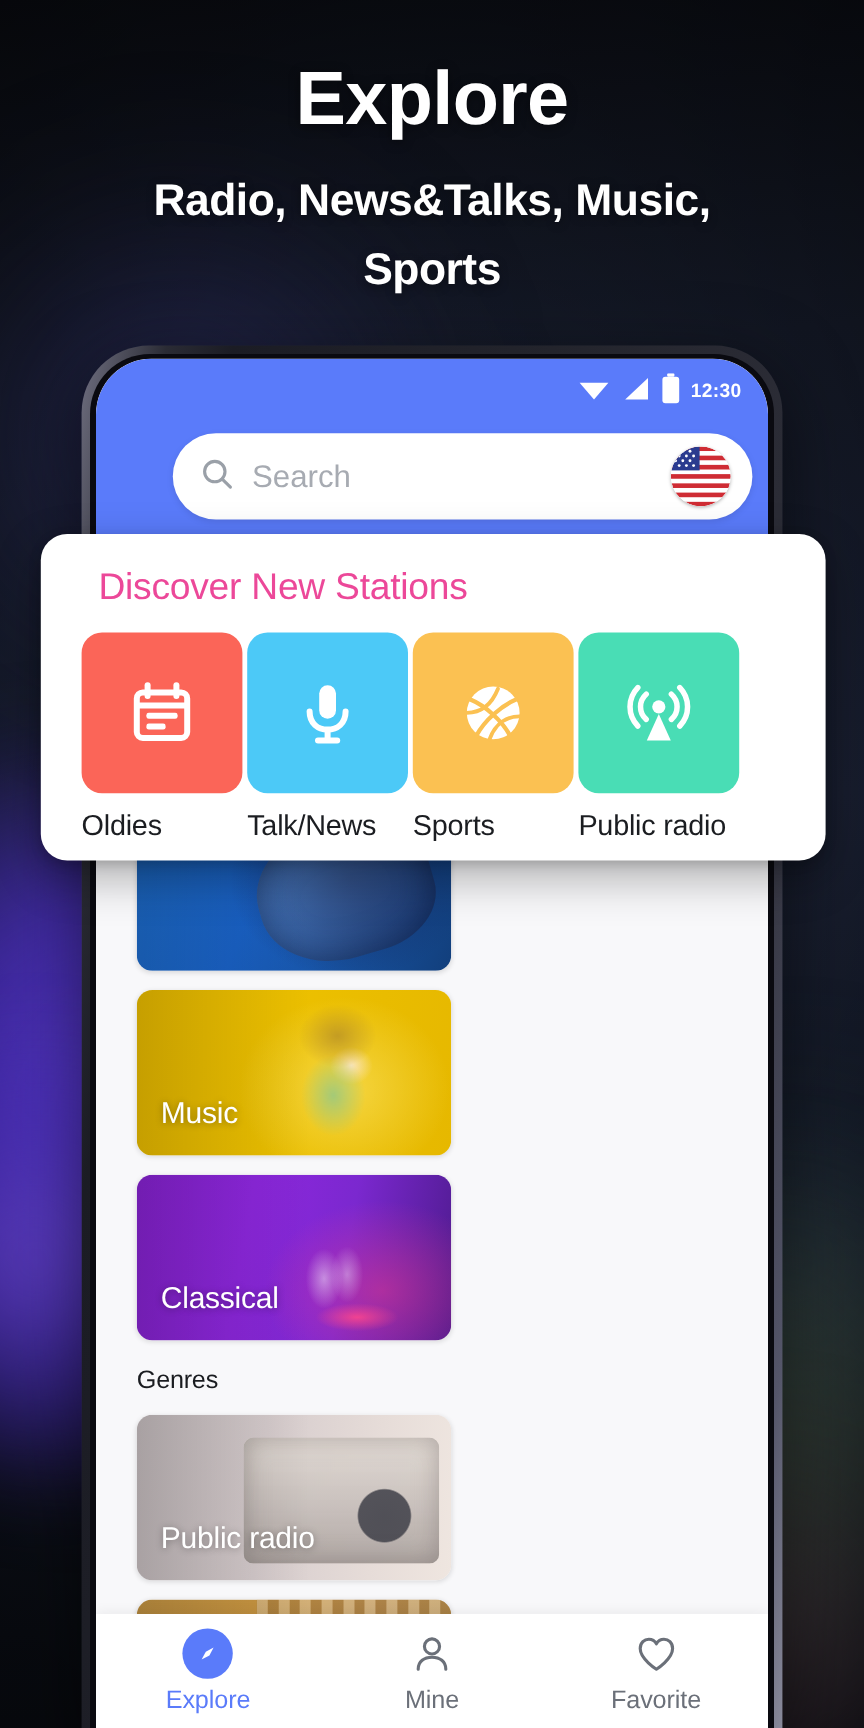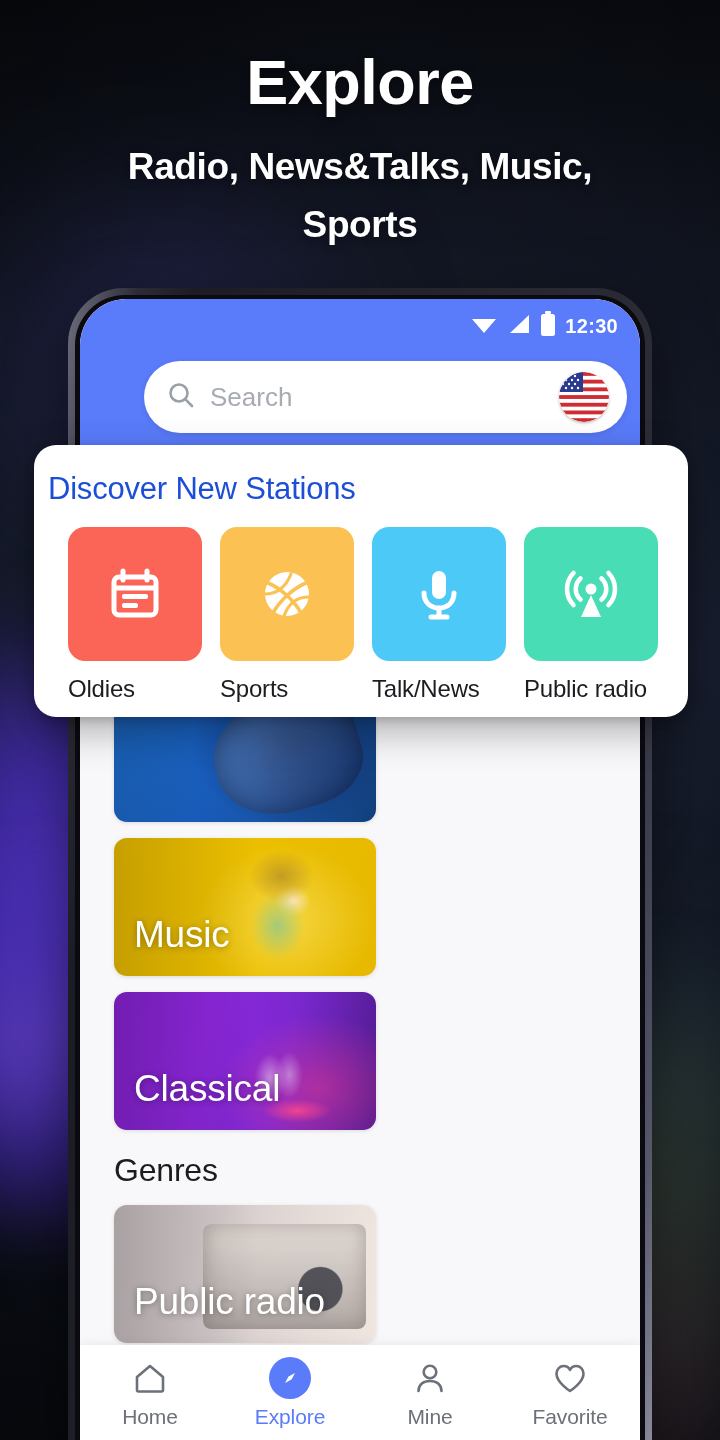--- a/index.html
+++ b/index.html
@@ -97,21 +97,21 @@
     position:relative;
     height:156px;
     background:#5a7bfa;
     border-radius:46px 46px 0 0;
   }
   #statusbar{
     position:absolute; right:22px; top:12px;
     display:flex; align-items:center; gap:9px;
     color:#fff;
   }
-  #status-time{ font-size:20px; font-weight:bold; letter-spacing:.3px; }
+  #status-time{ font-size:16px; font-weight:bold; letter-spacing:.3px; }
   .sb-ico{ display:block; }
 
   #appbar-row{
     position:absolute; left:16px; right:0; top:56px;
     height:84px;
     display:flex; align-items:center; padding:0 22px;
   }
   #menu-button{
     width:56px; height:56px;
     display:flex; flex-direction:column; justify-content:center; gap:7px;
@@ -135,33 +135,33 @@
   #flag-button{
     width:50px; height:50px; border-radius:50%;
     overflow:hidden; position:relative; flex:0 0 auto;
     box-shadow:0 1px 3px rgba(0,0,0,.3);
     cursor:pointer;
   }
 
   
   #content{ position:relative; background:#f8f8fa; height:calc(100% - 156px); }
   .section-title{
-    font-size:32px; color:#1a1c20; padding:22px 0 16px 34px; letter-spacing:-.2px;
+    font-size:21px; color:#1a1c20; padding:22px 0 16px 34px; letter-spacing:-.2px;
   }
   .tile-grid{ display:flex; flex-wrap:wrap; gap:16px; padding:0 34px; }
   .tile{
     width:262px; height:138px; border-radius:13px;
     position:relative; overflow:hidden;
     display:flex; align-items:flex-end;
     box-shadow:0 1px 4px rgba(0,0,0,.12);
     cursor:pointer;
   }
   .tile-label{
     position:relative; z-index:3;
-    font-size:37px; color:#fff; font-weight:normal;
+    font-size:25px; color:#fff; font-weight:normal;
     padding:0 0 20px 20px;
     text-shadow:0 1px 6px rgba(0,0,0,.35);
     letter-spacing:-.2px;
   }
   .tile-art{ position:absolute; inset:0; z-index:1; }
   .tile-shade{
     position:absolute; inset:0; z-index:2;
     background:linear-gradient(90deg, rgba(0,0,0,.18) 0%, rgba(0,0,0,0) 55%);
   }
 
@@ -263,24 +263,24 @@
   #discover-card{
     position:absolute; left:34px; top:445px;
     width:654px; height:272px;
     background:#ffffff;
     border-radius:22px;
     box-shadow:0 14px 38px rgba(0,0,0,.30), 0 3px 10px rgba(0,0,0,.16);
     z-index:20;
     padding:26px 0 0 0;
   }
   #discover-title{
-    font-size:31px; color:#1d4ed8; padding-left:14px; letter-spacing:-.2px;
+    font-size:31px; color:#ec4899; padding-left:48px; letter-spacing:-.2px;
   }
   #discover-tiles{
-    display:flex; gap:18px; padding:20px 34px 0 34px;
+    display:flex; gap:4px; padding:20px 34px 0 34px;
   }
   .cat{ width:134px; display:flex; flex-direction:column; align-items:flex-start; cursor:pointer; }
   .cat-sq{
     width:134px; height:134px; border-radius:17px;
     display:flex; align-items:center; justify-content:center;
   }
   .cat-label{
     margin-top:14px; font-size:24px; color:#1b1d21; letter-spacing:-.2px;
   }
 </style>
@@ -419,28 +419,20 @@
             <div class="tile-art art-classical"></div>
             <div class="tile-shade"></div>
             <div class="tile-label">Classical</div>
           </div>
 
         </div>
       </div>
 
       <div id="bottom-nav">
 
-        <div class="nav-item">
-          <div class="nav-ico">
-            <svg width="40" height="40" viewBox="0 0 40 40">
-              <path d="M7 19 L20 8 L33 19 L33 32 Q33 33.5 31.5 33.5 L8.5 33.5 Q7 33.5 7 32 Z" fill="none" stroke="#6b7079" stroke-width="2.6" stroke-linejoin="round"></path>
-            </svg>
-          </div>
-          <div class="nav-label">Home</div>
-        </div>
 
         <div class="nav-item active">
           <div class="nav-ico-active">
             <svg width="26" height="26" viewBox="0 0 26 26">
               <path d="M18 8 L14.5 14.5 L8 18 L11.5 11.5 Z" fill="#ffffff"></path>
             </svg>
           </div>
           <div class="nav-label">Explore</div>
         </div>
 
@@ -480,42 +472,42 @@
           <line x1="21" y1="10" x2="21" y2="19" stroke="#fff" stroke-width="5" stroke-linecap="round"></line>
           <line x1="45" y1="10" x2="45" y2="19" stroke="#fff" stroke-width="5" stroke-linecap="round"></line>
           <rect x="20" y="33" width="26" height="5" rx="2" fill="#fff"></rect>
           <rect x="20" y="42" width="16" height="5" rx="2" fill="#fff"></rect>
         </svg>
       </div>
       <div class="cat-label">Oldies</div>
     </div>
 
     <div class="cat">
+      <div class="cat-sq" style="background:#4CC9F7">
+        <svg width="66" height="66" viewBox="0 0 66 66">
+          <rect x="26" y="10" width="14" height="28" rx="7" fill="#fff"></rect>
+          <path d="M18 32 C18 42 25 47 33 47 C41 47 48 42 48 32" fill="none" stroke="#fff" stroke-width="5" stroke-linecap="round"></path>
+          <line x1="33" y1="47" x2="33" y2="54" stroke="#fff" stroke-width="5"></line>
+          <line x1="25" y1="56" x2="41" y2="56" stroke="#fff" stroke-width="5" stroke-linecap="round"></line>
+        </svg>
+      </div>
+      <div class="cat-label">Talk/News</div>
+    </div>
+
+    <div class="cat">
       <div class="cat-sq" style="background:#FBC152">
         <svg width="66" height="66" viewBox="0 0 66 66">
           <circle cx="33" cy="33" r="22" fill="#fff"></circle>
           <path d="M14 22 C26 27 40 39 47 52" fill="none" stroke="#FBC152" stroke-width="3.6" stroke-linecap="round"></path>
           <path d="M52 22 C40 27 26 39 19 52" fill="none" stroke="#FBC152" stroke-width="3.6" stroke-linecap="round"></path>
           <path d="M11 33 C21 33 31 28 37 13" fill="none" stroke="#FBC152" stroke-width="3.2" stroke-linecap="round"></path>
           <path d="M55 36 C45 36 35 41 30 55" fill="none" stroke="#FBC152" stroke-width="3.2" stroke-linecap="round"></path>
         </svg>
       </div>
       <div class="cat-label">Sports</div>
-    </div>
-
-    <div class="cat">
-      <div class="cat-sq" style="background:#4CC9F7">
-        <svg width="66" height="66" viewBox="0 0 66 66">
-          <rect x="26" y="10" width="14" height="28" rx="7" fill="#fff"></rect>
-          <path d="M18 32 C18 42 25 47 33 47 C41 47 48 42 48 32" fill="none" stroke="#fff" stroke-width="5" stroke-linecap="round"></path>
-          <line x1="33" y1="47" x2="33" y2="54" stroke="#fff" stroke-width="5"></line>
-          <line x1="25" y1="56" x2="41" y2="56" stroke="#fff" stroke-width="5" stroke-linecap="round"></line>
-        </svg>
-      </div>
-      <div class="cat-label">Talk/News</div>
     </div>
 
     <div class="cat">
       <div class="cat-sq" style="background:#49DDB5">
         <svg width="66" height="66" viewBox="0 0 66 66">
           <circle cx="33" cy="28" r="5.5" fill="#fff"></circle>
           <path d="M22.5 38.5 A14 14 0 0 1 22.5 17.5" fill="none" stroke="#fff" stroke-width="4.6" stroke-linecap="round"></path>
           <path d="M43.5 17.5 A14 14 0 0 1 43.5 38.5" fill="none" stroke="#fff" stroke-width="4.6" stroke-linecap="round"></path>
           <path d="M15.5 44 A23 23 0 0 1 15.5 12" fill="none" stroke="#fff" stroke-width="4.6" stroke-linecap="round"></path>
           <path d="M50.5 12 A23 23 0 0 1 50.5 44" fill="none" stroke="#fff" stroke-width="4.6" stroke-linecap="round"></path>

